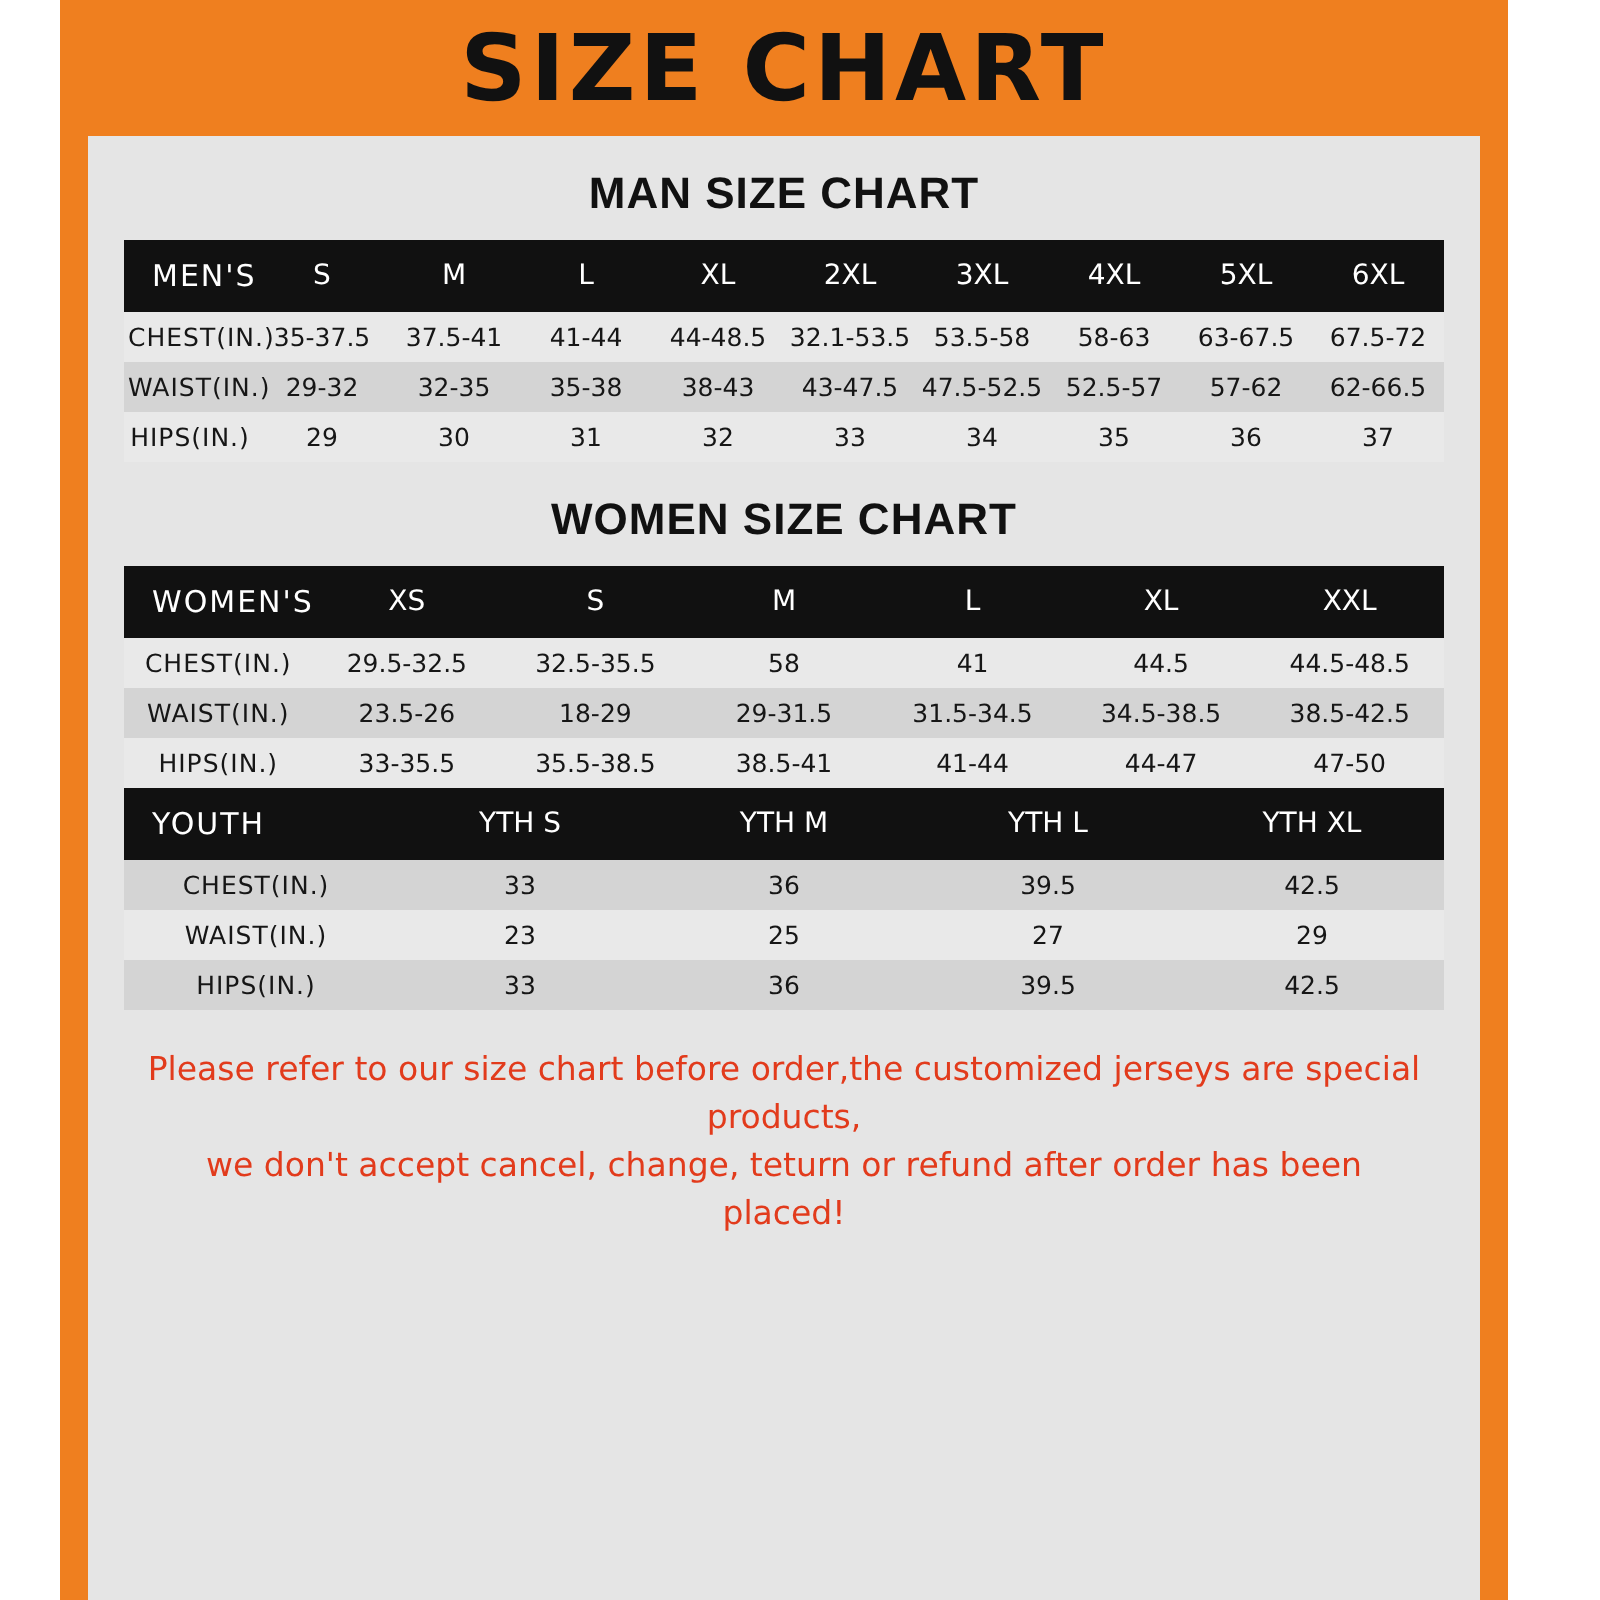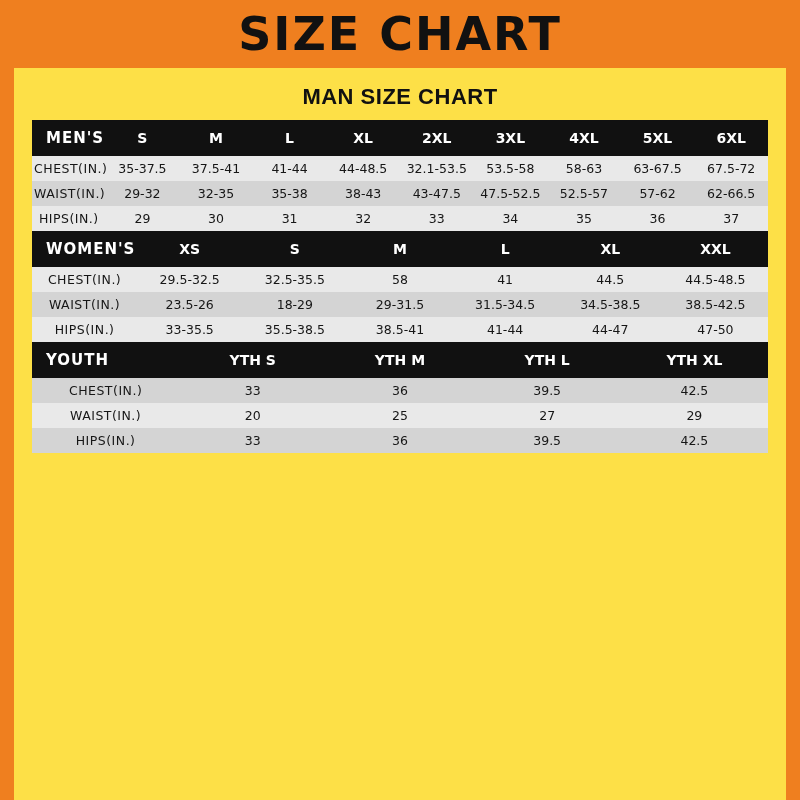--- a/index.html
+++ b/index.html
@@ -8,26 +8,27 @@
   }
   body {
     width: 800px;
     height: 800px;
     background: #ffffff;
     font-family: "DejaVu Sans", sans-serif;
     overflow: hidden;
   }
   .page {
     position: relative;
-    width: 800px;
+    width: 724px;
     height: 800px;
     box-sizing: border-box;
     border-left: 14px solid #ef7f1f;
     border-right: 14px solid #ef7f1f;
-    background: #fde047;
+    background: #e5e5e5;
+    margin-left: 30px;
   }
   .header-band {
     background: #ef7f1f;
     height: 68px;
     display: flex;
     align-items: center;
     justify-content: center;
     margin-left: -14px;
     margin-right: -14px;
     padding-left: 14px;
@@ -65,21 +66,21 @@
     font-family: "DejaVu Sans", sans-serif;
     font-size: 12.5px;
     color: #161616;
     padding: 5px 2px;
     white-space: nowrap;
   }
   table.size-table thead th {
     background: #111111;
     color: #ffffff;
     font-size: 14px;
-    font-weight: bold;
+    font-weight: normal;
     padding: 9px 2px;
   }
   table.size-table thead th.corner {
     text-align: left;
     padding-left: 14px;
     letter-spacing: 1px;
     font-size: 15px;
   }
   table.size-table tbody tr.light {
     background: #e9e9e9;
@@ -164,20 +165,21 @@
           <td>32</td>
           <td>33</td>
           <td>34</td>
           <td>35</td>
           <td>36</td>
           <td>37</td>
         </tr>
       </tbody>
     </table>
 
+    <div class="section-title">WOMEN SIZE CHART</div>
     <table class="size-table">
       <thead>
         <tr>
           <th class="corner">WOMEN'S</th>
           <th>XS</th>
           <th>S</th>
           <th>M</th>
           <th>L</th>
           <th>XL</th>
           <th>XXL</th>
@@ -227,32 +229,34 @@
       <tbody>
         <tr class="lighter">
           <td class="rowlabel">CHEST(IN.)</td>
           <td>33</td>
           <td>36</td>
           <td>39.5</td>
           <td>42.5</td>
         </tr>
         <tr class="light">
           <td class="rowlabel">WAIST(IN.)</td>
-          <td>20</td>
+          <td>23</td>
           <td>25</td>
           <td>27</td>
           <td>29</td>
         </tr>
         <tr class="lighter">
           <td class="rowlabel">HIPS(IN.)</td>
           <td>33</td>
           <td>36</td>
           <td>39.5</td>
           <td>42.5</td>
         </tr>
       </tbody>
     </table>
 
     <div class="footer-note">
+      <span class="line">Please refer to our size chart before order,the customized jerseys are special products,</span>
+      <span class="line">we don't accept cancel, change, teturn or refund after order has been placed!</span>
     </div>
 
   </div>
 </div>
 
 </body></html>

